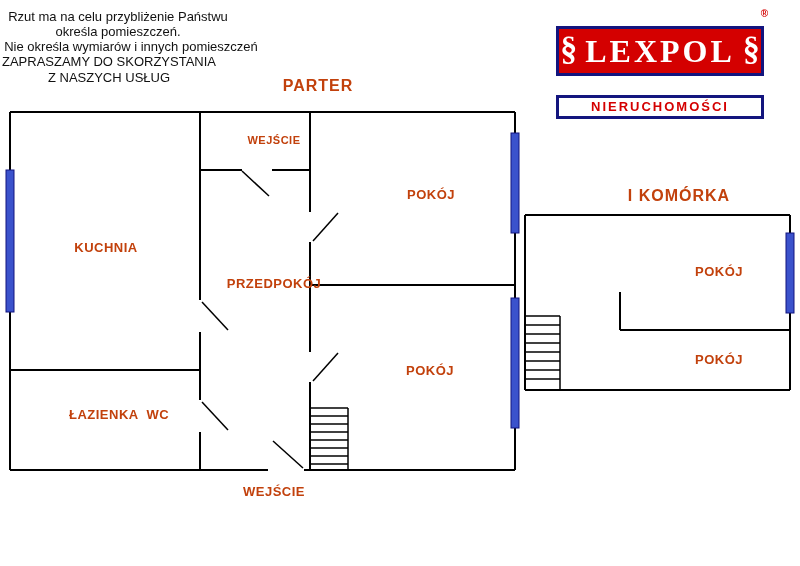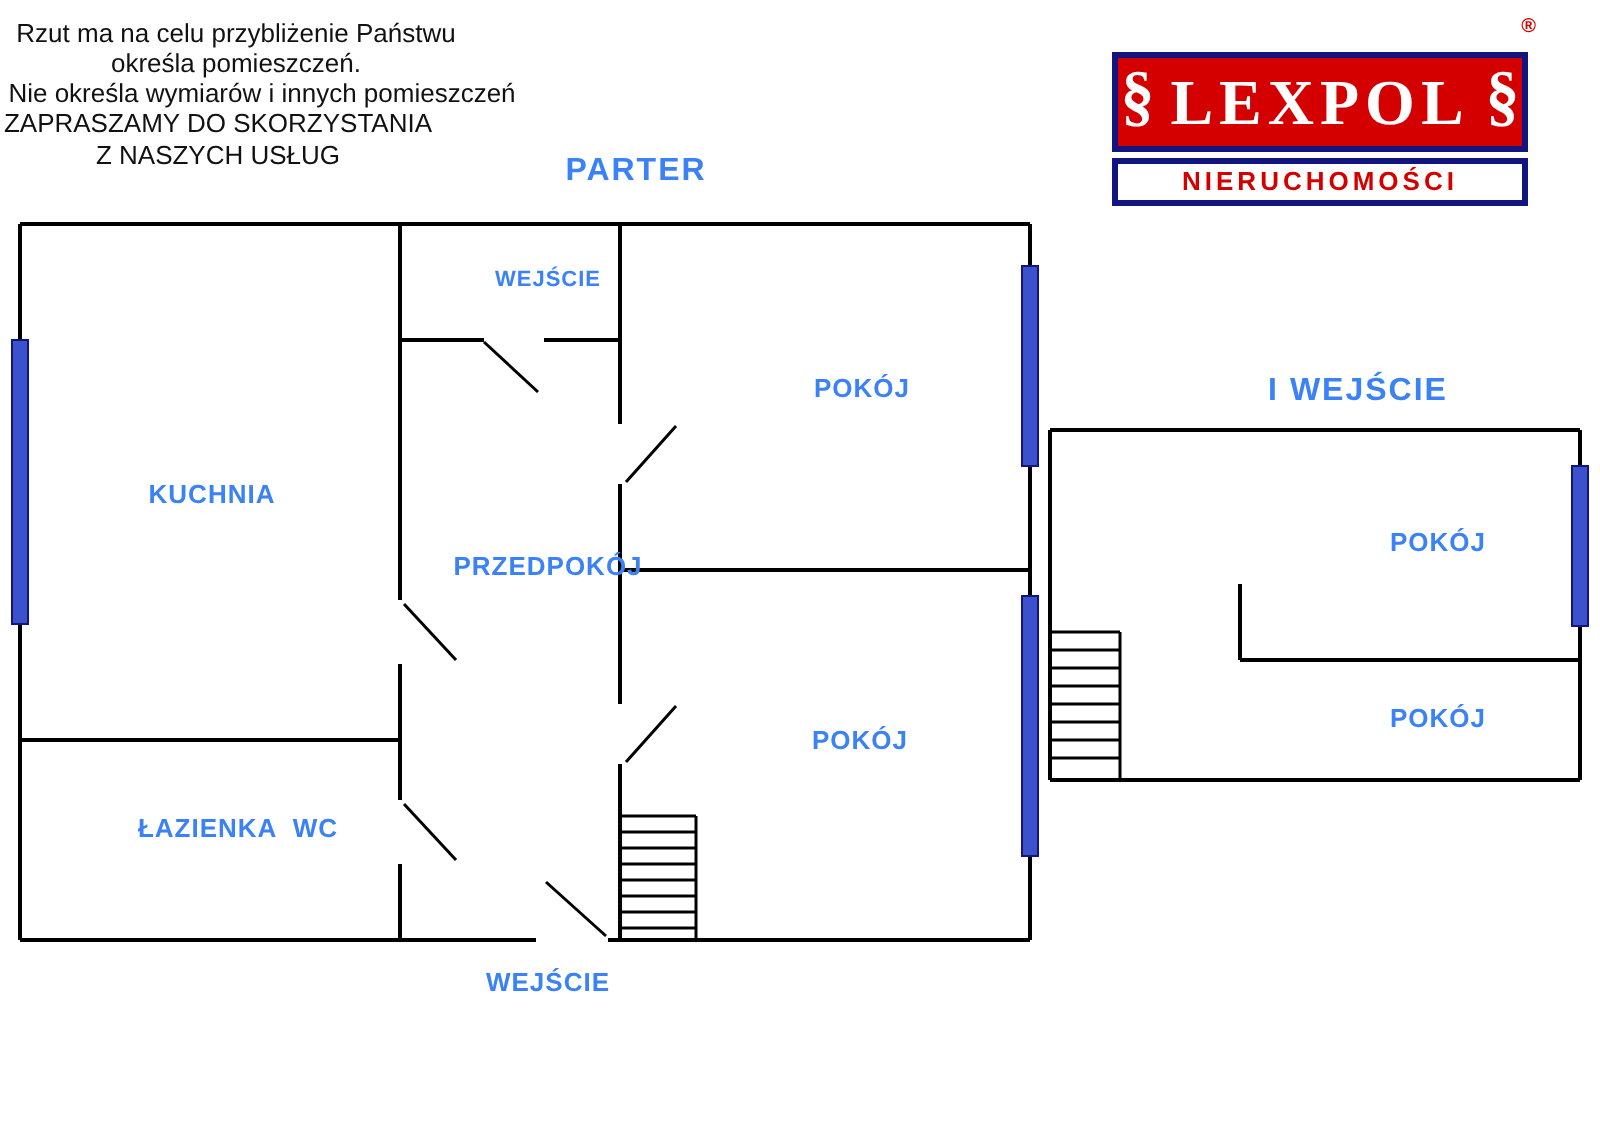--- a/index.html
+++ b/index.html
@@ -1,34 +1,34 @@
 <!DOCTYPE html>
 <html><head>
 <meta charset="utf-8">
 <style>
   html,body{margin:0;padding:0;background:#fff;}
   .page{position:relative;width:800px;height:566px;background:#fff;overflow:hidden;
         font-family:"Liberation Sans", sans-serif;color:#000;}
   .d-line{position:absolute;transform:translateX(-50%);font-size:13px;white-space:pre;color:#111;}
   .label{position:absolute;transform:translate(-50%,-50%);font-weight:bold;font-size:13px;
-         white-space:pre;color:#3b82f6;letter-spacing:0.5px;padding-left:36px;}
+         white-space:pre;color:#c2410c;letter-spacing:0.5px;padding-left:36px;}
   .label.small{font-size:11px;}
   .label.title{font-size:16px;letter-spacing:1px;}
   
   .logo{position:absolute;left:556px;top:6px;width:208px;}
   .logo-top{position:relative;text-align:center;color:#d40000;font-weight:bold;font-size:12px;
             height:20px;line-height:20px;white-space:pre;}
   .logo-top .reg{position:absolute;right:-4px;top:-2px;font-size:10px;color:#d40000;}
   .logo-main{background:#d40000;border:3px solid #13157e;height:44px;display:flex;
              align-items:center;justify-content:center;gap:8px;}
   .logo-name{color:#fff;font-family:"Liberation Serif", serif;font-weight:bold;font-size:32px;
              letter-spacing:3px;line-height:1;}
   .orn{color:#fff;font-family:"Liberation Serif", serif;font-size:34px;font-weight:bold;line-height:1;
        transform:translateY(-2px);}
-  .logo-bottom{margin-top:3px;background:#fff;border:3px solid #13157e;color:#d40000;
+  .logo-bottom{margin-top:19px;background:#fff;border:3px solid #13157e;color:#d40000;
                font-weight:bold;font-size:13px;letter-spacing:2px;text-align:center;
                height:18px;line-height:18px;}
   svg{position:absolute;left:0;top:0;}
 </style>
 </head>
 <body>
 
 <div class="page">
 
   <div>
@@ -114,21 +114,21 @@
       <line x1="526" y1="352" x2="560" y2="352"></line>
       <line x1="526" y1="361" x2="560" y2="361"></line>
       <line x1="526" y1="370" x2="560" y2="370"></line>
       <line x1="526" y1="379" x2="560" y2="379"></line>
     </g>
 
     <rect fill="#3b52cc" stroke="#13157e" stroke-width="1" x="786" y="233" width="8" height="80"></rect>
   </svg>
 
   <div class="label title" style="left:300px;top:86px">PARTER</div>
-  <div class="label title" style="left:661px;top:196px">I WEJŚCIE</div>
+  <div class="label title" style="left:661px;top:196px">I KOMÓRKA</div>
 
   <div class="label" style="left:88px;top:247px">KUCHNIA</div>
   <div class="label small" style="left:256px;top:140px">WEJŚCIE</div>
   <div class="label" style="left:256px;top:283px">PRZEDPOKÓJ</div>
   <div class="label" style="left:413px;top:194px">POKÓJ</div>
   <div class="label" style="left:412px;top:370px">POKÓJ</div>
   <div class="label" style="left:101px;top:414px">ŁAZIENKA  WC</div>
   <div class="label" style="left:256px;top:491px">WEJŚCIE</div>
 
   <div class="label" style="left:701px;top:271px">POKÓJ</div>

